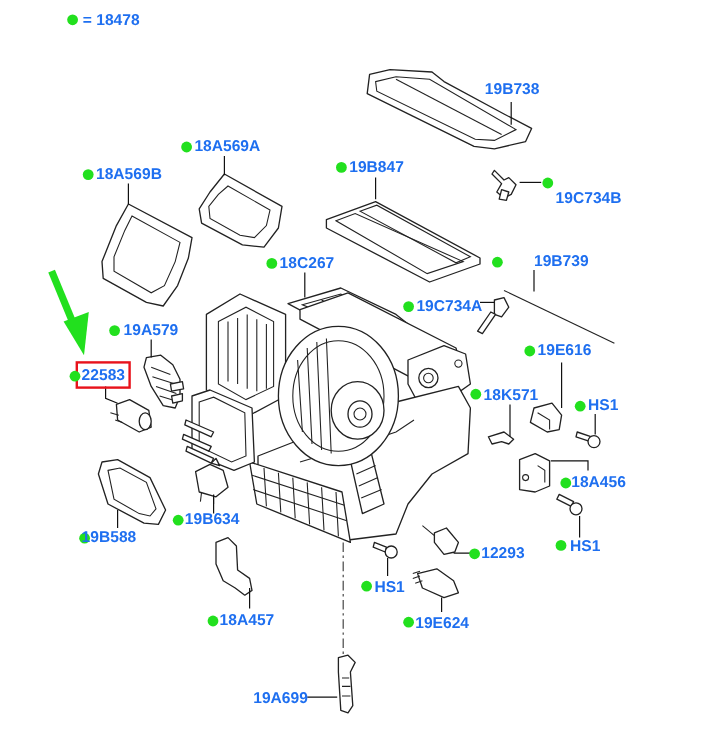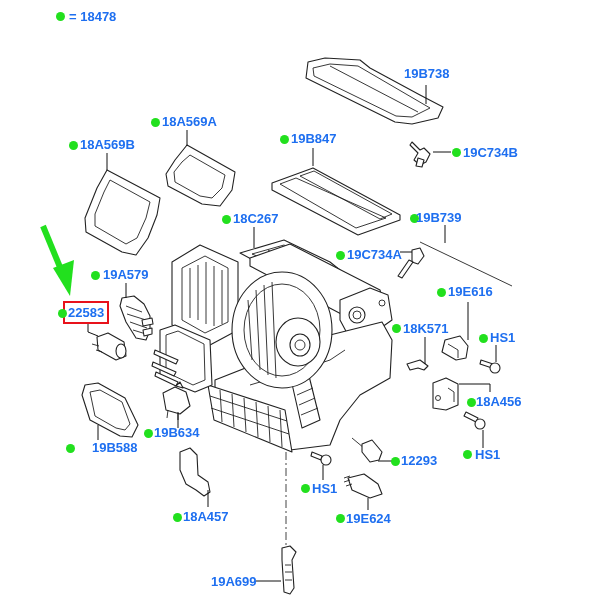--- a/index.html
+++ b/index.html
@@ -211,27 +211,27 @@
 <div class="dot" style="left:151px;top:118px"></div>
 <div class="label" style="left:162px;top:114px">18A569A</div>
 
 <div class="dot" style="left:69px;top:141px"></div>
 <div class="label" style="left:80px;top:137px">18A569B</div>
 
 <div class="dot" style="left:280px;top:135px"></div>
 <div class="label" style="left:291px;top:131px">19B847</div>
 
 <div class="dot" style="left:452px;top:148px"></div>
-<div class="label" style="left:463px;top:145px">19C734B</div>
+<div class="label" style="left:463px;top:157px">19C734B</div>
 
 <div class="dot" style="left:222px;top:215px"></div>
 <div class="label" style="left:233px;top:211px">18C267</div>
 
 <div class="dot" style="left:410px;top:214px"></div>
-<div class="label" style="left:416px;top:210px">19B739</div>
+<div class="label" style="left:445px;top:210px">19B739</div>
 
 <div class="dot" style="left:336px;top:251px"></div>
 <div class="label" style="left:347px;top:247px">19C734A</div>
 
 <div class="dot" style="left:91px;top:271px"></div>
 <div class="label" style="left:103px;top:267px">19A579</div>
 
 <div class="dot" style="left:437px;top:288px"></div>
 <div class="label" style="left:448px;top:284px">19E616</div>
 
@@ -241,21 +241,21 @@
 <div class="dot" style="left:392px;top:324px"></div>
 <div class="label" style="left:403px;top:321px">18K571</div>
 
 <div class="dot" style="left:479px;top:334px"></div>
 <div class="label" style="left:490px;top:330px">HS1</div>
 
 <div class="dot" style="left:467px;top:398px"></div>
 <div class="label" style="left:476px;top:394px">18A456</div>
 
 <div class="dot" style="left:66px;top:444px"></div>
-<div class="label" style="left:92px;top:440px">19B588</div>
+<div class="label" style="left:68px;top:440px">19B588</div>
 
 <div class="dot" style="left:144px;top:429px"></div>
 <div class="label" style="left:154px;top:425px">19B634</div>
 
 <div class="dot" style="left:391px;top:457px"></div>
 <div class="label" style="left:401px;top:453px">12293</div>
 
 <div class="dot" style="left:463px;top:450px"></div>
 <div class="label" style="left:475px;top:447px">HS1</div>
 

